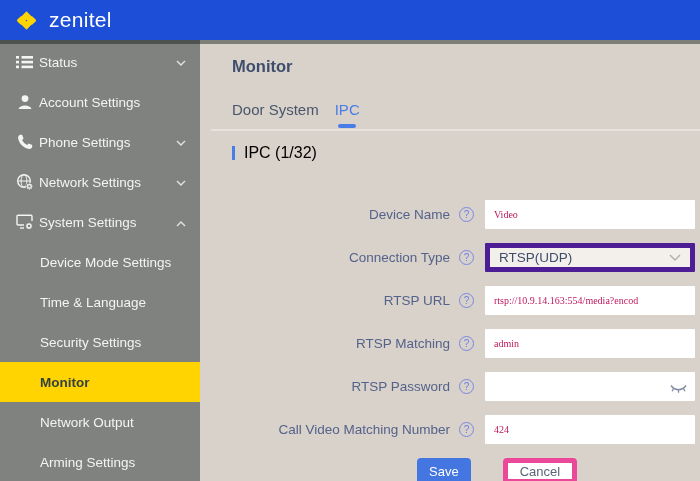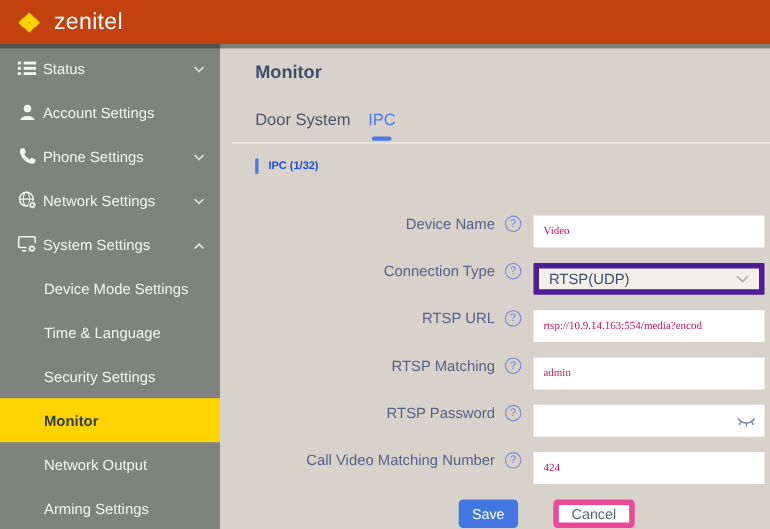--- a/index.html
+++ b/index.html
@@ -6,21 +6,21 @@
   html, body { width: 700px; height: 481px; overflow: hidden; }
   body {
     font-family: "Liberation Sans", "DejaVu Sans", sans-serif;
     background: #d8d2ca;
     position: relative;
   }
 
   
   .header {
     position: absolute; top: 0; left: 0; right: 0; height: 40px;
-    background: #c2410c;
+    background: #1d4ed8;
     display: flex; align-items: center;
     padding-left: 13px;
     z-index: 30;
     box-shadow: 0 4px 0 rgba(20,26,24,0.45);
   }
   .brand-text {
     color: #ffffff; font-size: 21px; font-weight: 400;
     margin-left: 9px; letter-spacing: 0.3px;
   }
 
@@ -69,25 +69,25 @@
   }
   .tab.active .tab-underline { display: block; }
   .divider {
     height: 2px; background: #e7e2db;
     margin-left: -21px; margin-top: 1px;
   }
   .section-head {
     margin-top: 13px; display: flex; align-items: center;
   }
   .section-bar { width: 3px; height: 14px; background: #4a7ce8; margin-right: 9px; }
-  .section-title { font-size: 10px; font-weight: 700; color: #1d4ed8; }
+  .section-title { font-size: 16px; font-weight: 400; color: #000000; }
 
   
   .form { margin-top: 38px; }
-  .form-row { display: flex; height: 29px; margin-bottom: 14px; }
+  .form-row { display: flex; align-items: center; height: 29px; margin-bottom: 14px; }
   .f-label { width: 218px; text-align: right; font-size: 13.5px; color: #54628b; }
   .help {
     width: 15px; height: 15px; border-radius: 50%;
     border: 1px solid #7b87e4; color: #6e7ee6;
     font-size: 10px; line-height: 13px; text-align: center;
     margin-left: 9px; cursor: pointer; flex: 0 0 auto;
   }
   .help::after { content: "?"; }
   .f-control { margin-left: 11px; width: 210px; position: relative; height: 29px; }
   .f-control input {

